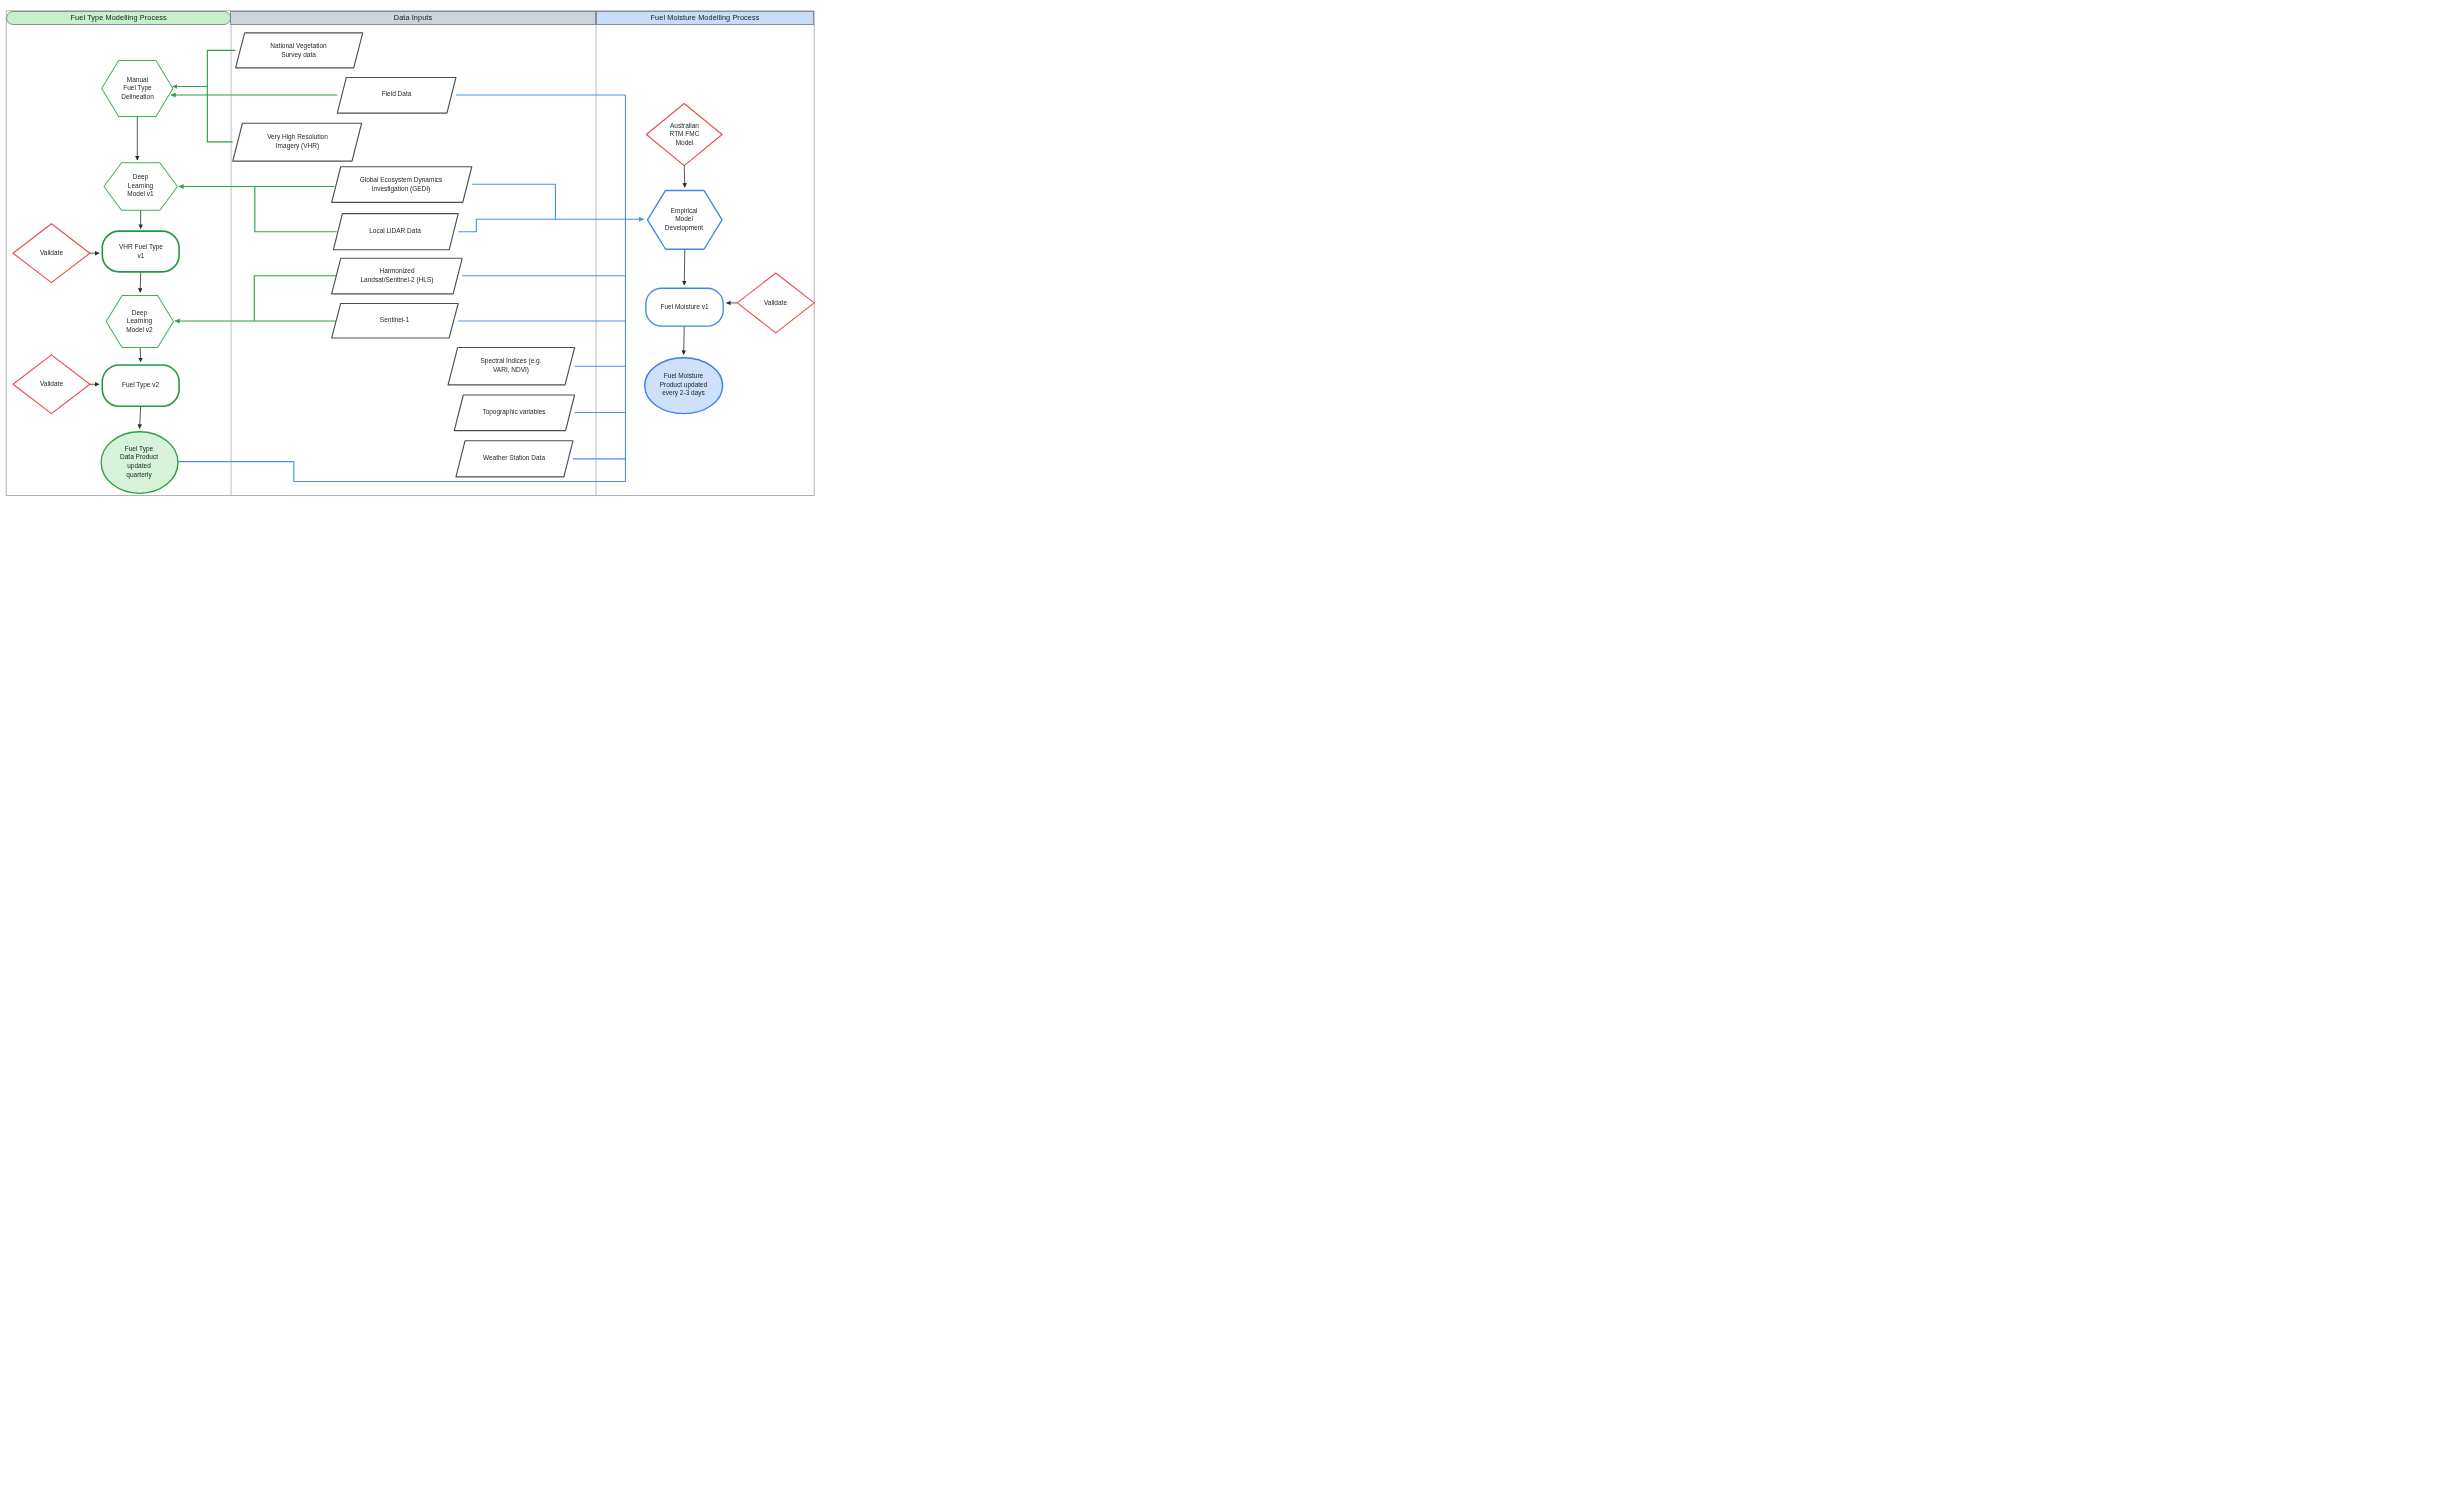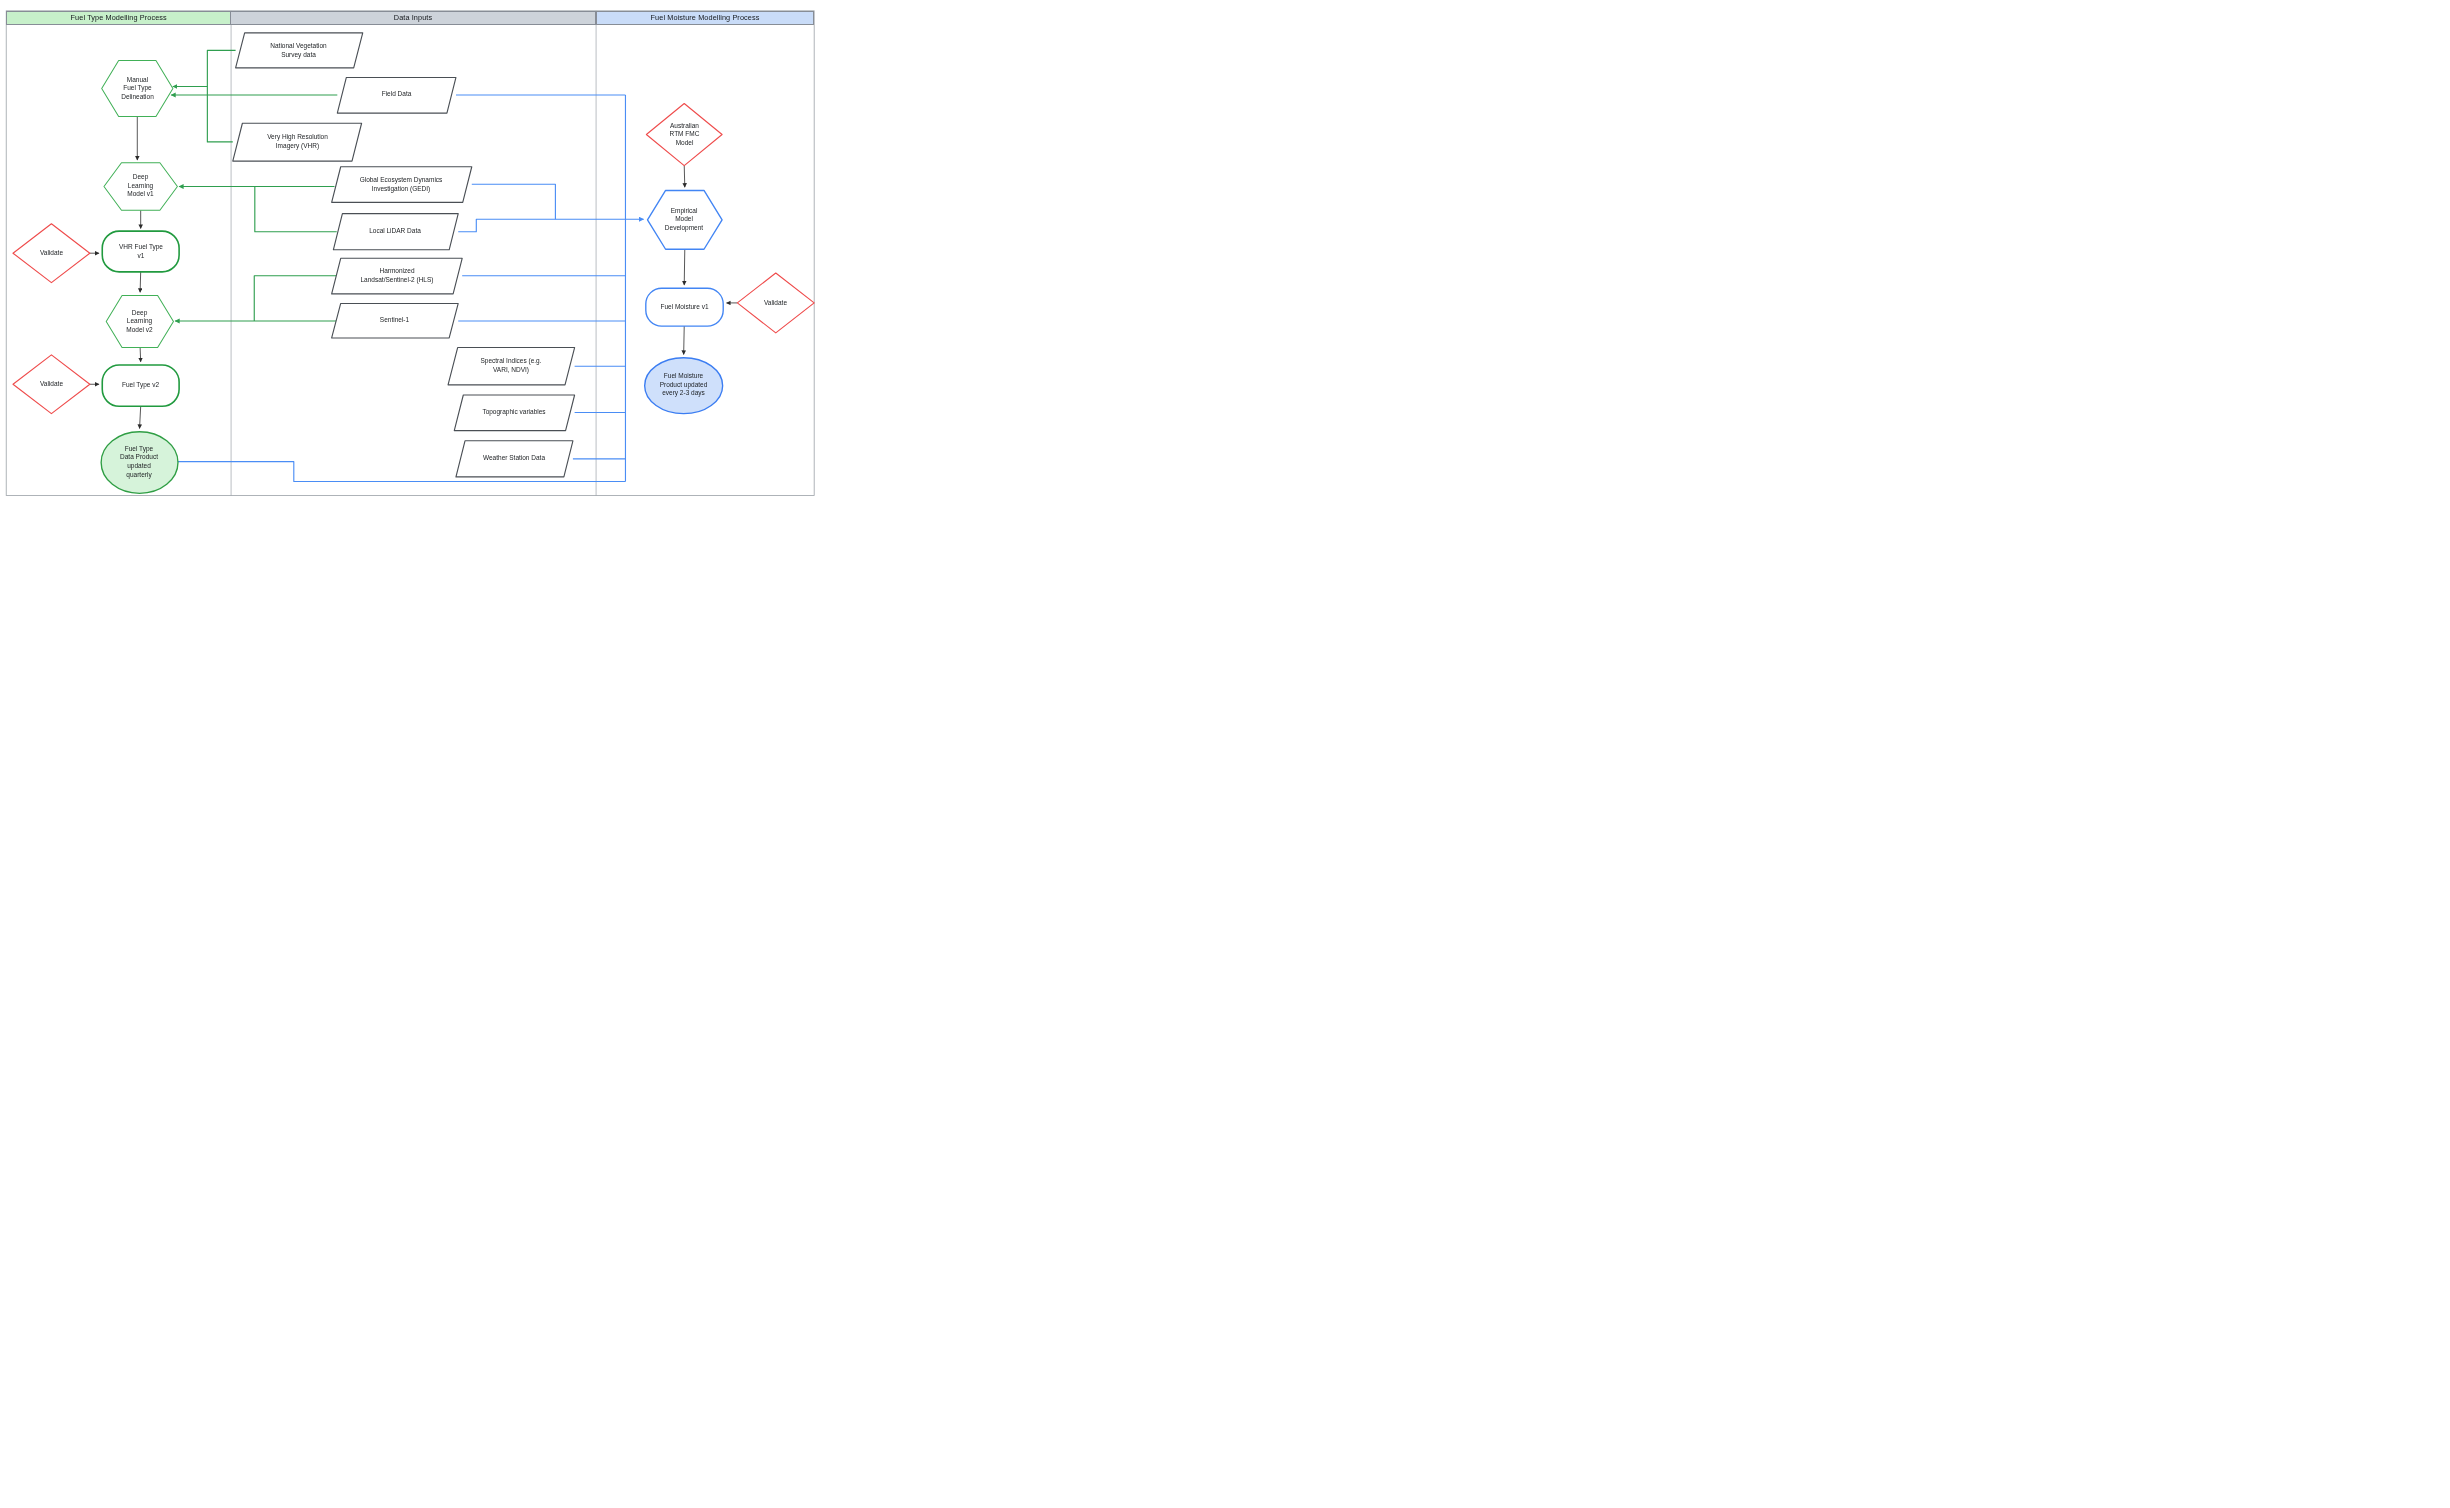--- a/index.html
+++ b/index.html
@@ -97,21 +97,21 @@
       <path d="M823,780 L1014,780 L998,844 L807,844 Z"></path>
     </g>
 
     <polygon points="1211,183 1278,238 1211,293 1144,238" fill="#ffffff" stroke="#ef4b4b" stroke-width="2" stroke-linejoin="round"></polygon>
     <polygon points="1178,337 1246,337 1278,389 1246,441 1178,441 1146,389" fill="#ffffff" stroke="#4285f4" stroke-width="2.4" stroke-linejoin="round"></polygon>
     <rect x="1143" y="510" width="137" height="67" rx="28" fill="#ffffff" stroke="#4285f4" stroke-width="2.4"></rect>
     <polygon points="1373,483 1441,536 1373,589 1305,536" fill="#ffffff" stroke="#ef4b4b" stroke-width="2" stroke-linejoin="round"></polygon>
     <ellipse cx="1210" cy="682.5" rx="69" ry="49.5" fill="#cfe0fb" stroke="#3b7df2" stroke-width="2.4"></ellipse>
   </svg>
 
-  <div class="hdr hdr-green" style="left:6.2px;width:225px;">Fuel Type Modelling Process</div>
+  <div class="hdr hdr-green" style="left:6.2px;width:225px;border-radius:7px;">Fuel Type Modelling Process</div>
   <div class="hdr hdr-gray" style="left:230px;width:366px;">Data Inputs</div>
   <div class="hdr hdr-blue" style="left:596px;width:218px;">Fuel Moisture Modelling Process</div>
 
   <div class="lbl" style="left:114px;top:63px;width:47px;height:51px;">Manual
 Fuel Type
 Delineation</div>
   <div class="lbl" style="left:117px;top:164px;width:47px;height:44px;">Deep
 Learning
 Model v1</div>
   <div class="lbl" style="left:29px;top:248px;width:45px;height:10.2px;">Validate</div>

